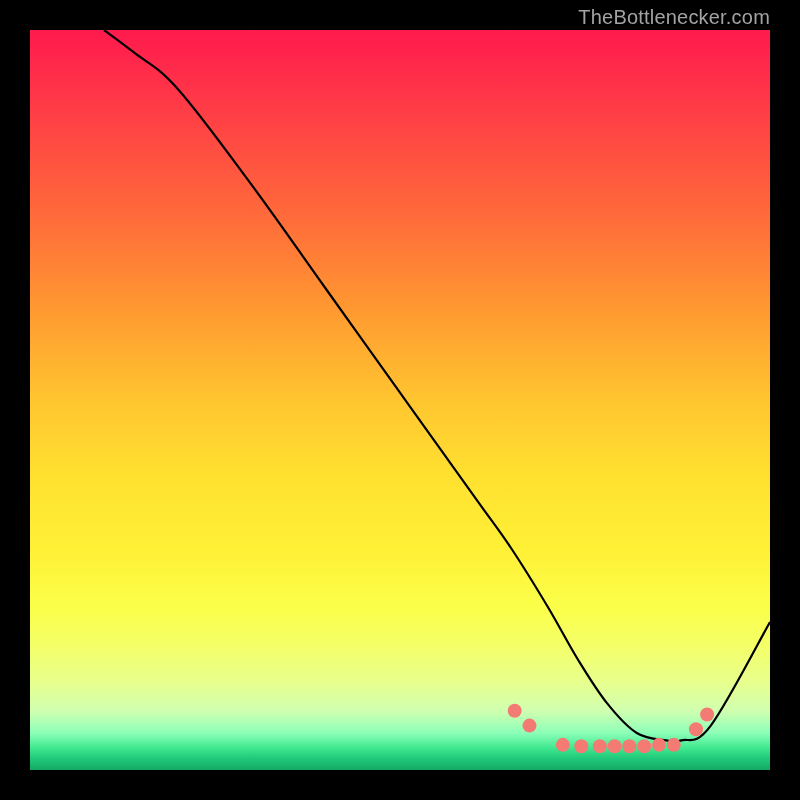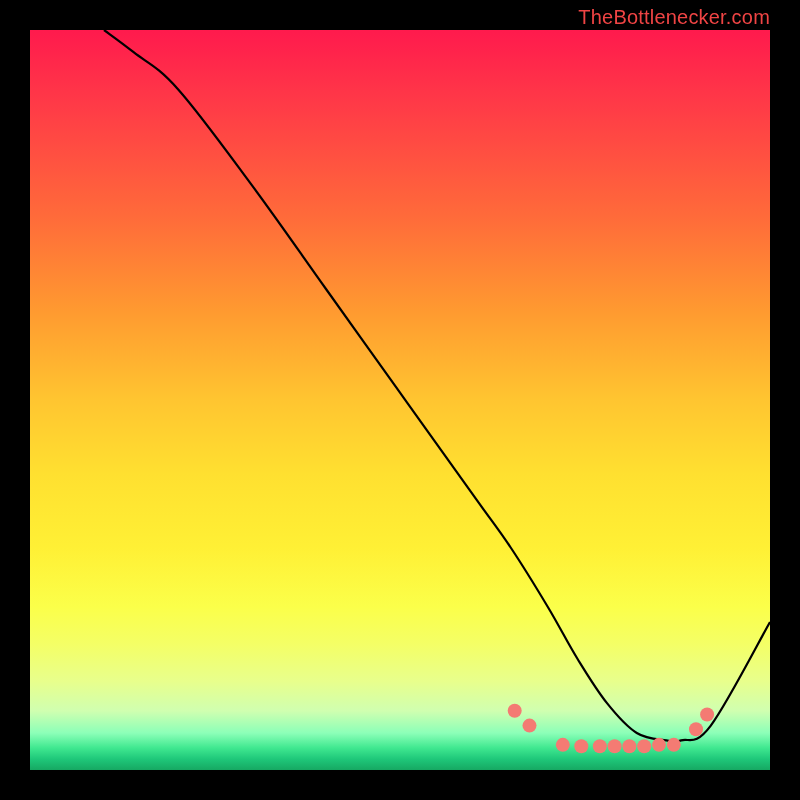--- a/index.html
+++ b/index.html
@@ -42,21 +42,21 @@
       #8cffb8 95%,
       #40e890 97%,
       #1fc87a 98.5%,
       #16a862 100%
     );
   }
   .attribution {
     position: absolute;
     top: 6px;
     right: 30px;
-    color: #ef4444;
+    color: #a3a3a3;
     font-size: 20px;
     letter-spacing: 0.2px;
   }
   svg.curve {
     position: absolute;
     left: 0;
     top: 0;
     width: 740px;
     height: 740px;
   }

